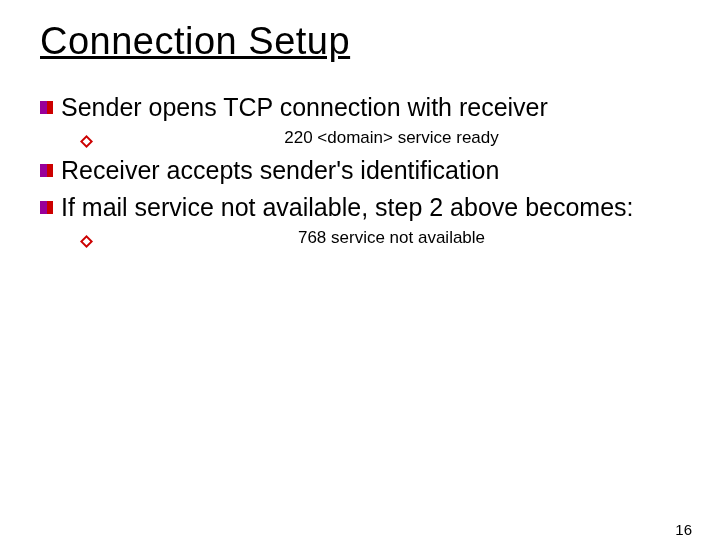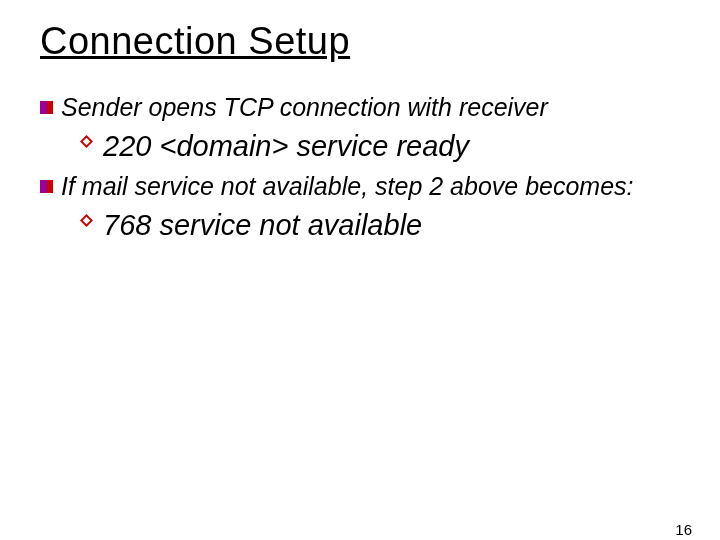--- a/index.html
+++ b/index.html
@@ -31,21 +31,22 @@
   .item-l1 {
     display: flex;
     align-items: flex-start;
     margin-top: 4px;
   }
   .item-l2 {
     display: flex;
     align-items: flex-start;
     margin-top: 2px;
     margin-left: 40px;
-    font-size: 29px;
+    font-size: 17px;
+    text-align: center;
   }
   .bullet-box {
     flex: 0 0 auto;
     width: 13px;
     height: 13px;
     margin-top: 10px;
     margin-right: 8px;
     position: relative;
   }
   .bullet-box::before {
@@ -72,21 +73,20 @@
     height: 13px;
     margin-top: 8px;
     margin-right: 10px;
     position: relative;
   }
   .bullet-diamond svg {
     display: block;
   }
   .text {
     flex: 1 1 auto;
-    font-style: italic;
   }
   .page-number {
     position: absolute;
     right: 28px;
     bottom: 2px;
     font-size: 15px;
     font-family: "Comic Sans MS", cursive, sans-serif;
   }
 </style>
 </head>
@@ -109,20 +109,24 @@
         <svg width="13" height="13" viewBox="0 0 12 12">
             <polygon points="6,0 12,6 6,12 0,6" fill="#cc0000"></polygon>
             <polygon points="6,2.5 9.5,6 6,9.5 2.5,6" fill="#ffffff"></polygon>
           </svg>
       </span>
       <span class="text">220 &lt;domain&gt; service ready</span>
     </div>
 
 
 
+    <div class="item-l1">
+      <span class="bullet-box"></span>
+      <span class="text">Receiver accepts sender's identification</span>
+    </div>
 
 
     <div class="item-l1">
       <span class="bullet-box"></span>
       <span class="text">If mail service not available, step 2 above becomes:</span>
     </div>
 
     <div class="item-l2">
       <span class="bullet-diamond">
         <svg width="13" height="13" viewBox="0 0 12 12">

